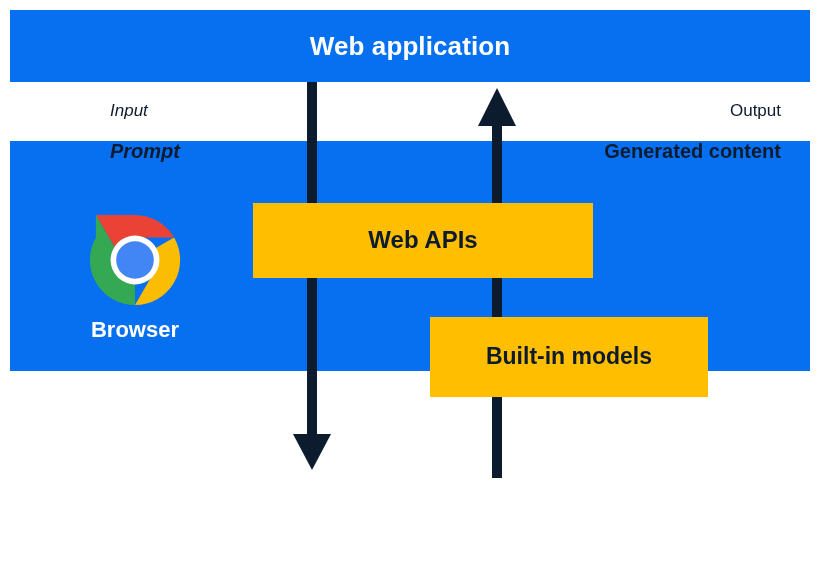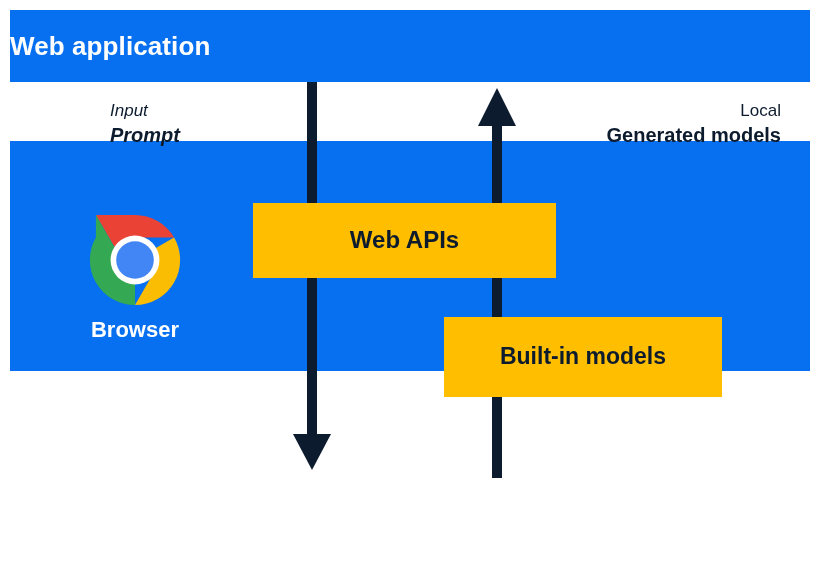--- a/index.html
+++ b/index.html
@@ -21,21 +21,21 @@
   }
 
   
   .layer-bar {
     position: absolute;
     left: 10px;
     width: 800px;
     background: #0670f0;
     display: flex;
     align-items: center;
-    justify-content: flex-start;
+    justify-content: center;
   }
   #bar-web-application {
     top: 10px;
     height: 72px;
   }
   #bar-browser {
     top: 141px;
     height: 230px;
     justify-content: flex-start;
     align-items: flex-start;
@@ -92,26 +92,26 @@
     justify-content: center;
     text-align: center;
     color: #0d1b2e;
     font-weight: bold;
     line-height: 1.2;
     z-index: 3;
   }
   #box-web-apis {
     left: 253px;
     top: 203px;
-    width: 303px;
+    width: 340px;
     height: 75px;
     font-size: 24px;
   }
   #box-builtin-models {
-    left: 444px;
+    left: 430px;
     top: 317px;
     width: 278px;
     height: 80px;
     font-size: 23px;
     padding: 8px 8px;
     box-sizing: border-box;
   }
 
   
   .annotation {
@@ -133,21 +133,21 @@
   }
   .annotation-kind {
     font-size: 17px;
     font-weight: normal;
     display: block;
   }
   .annotation-value {
     font-size: 20px;
     font-weight: bold;
     display: block;
-    margin-top: 2px;
+    margin-top: 18px;
     text-align: right;
   }
 </style>
 </head>
 <body>
 
 <div id="diagram">
 
   <div class="layer-bar" id="bar-web-application">
     <span class="bar-title">Web application</span>
@@ -197,17 +197,17 @@
       <span>Built-in models</span><br>
     </span>
   </div>
 
   <div class="annotation" id="annotation-input">
     <span class="annotation-kind">Input</span>
     <span class="annotation-value">Prompt</span>
   </div>
 
   <div class="annotation" id="annotation-output">
-    <span class="annotation-kind">Local</span>
-    <span class="annotation-value">Generated models</span>
+    <span class="annotation-kind">Output</span>
+    <span class="annotation-value">Generated content</span>
   </div>
 
 </div>
 
 </body></html>

